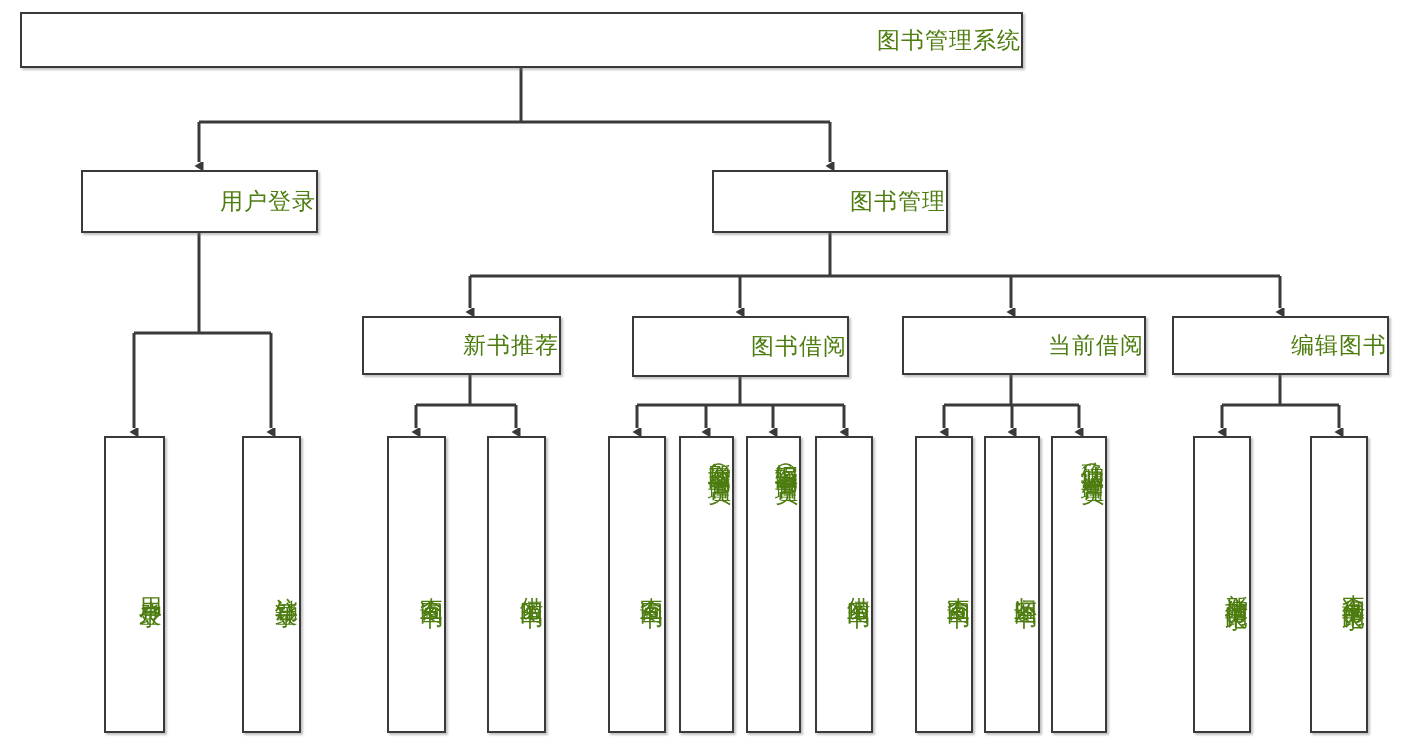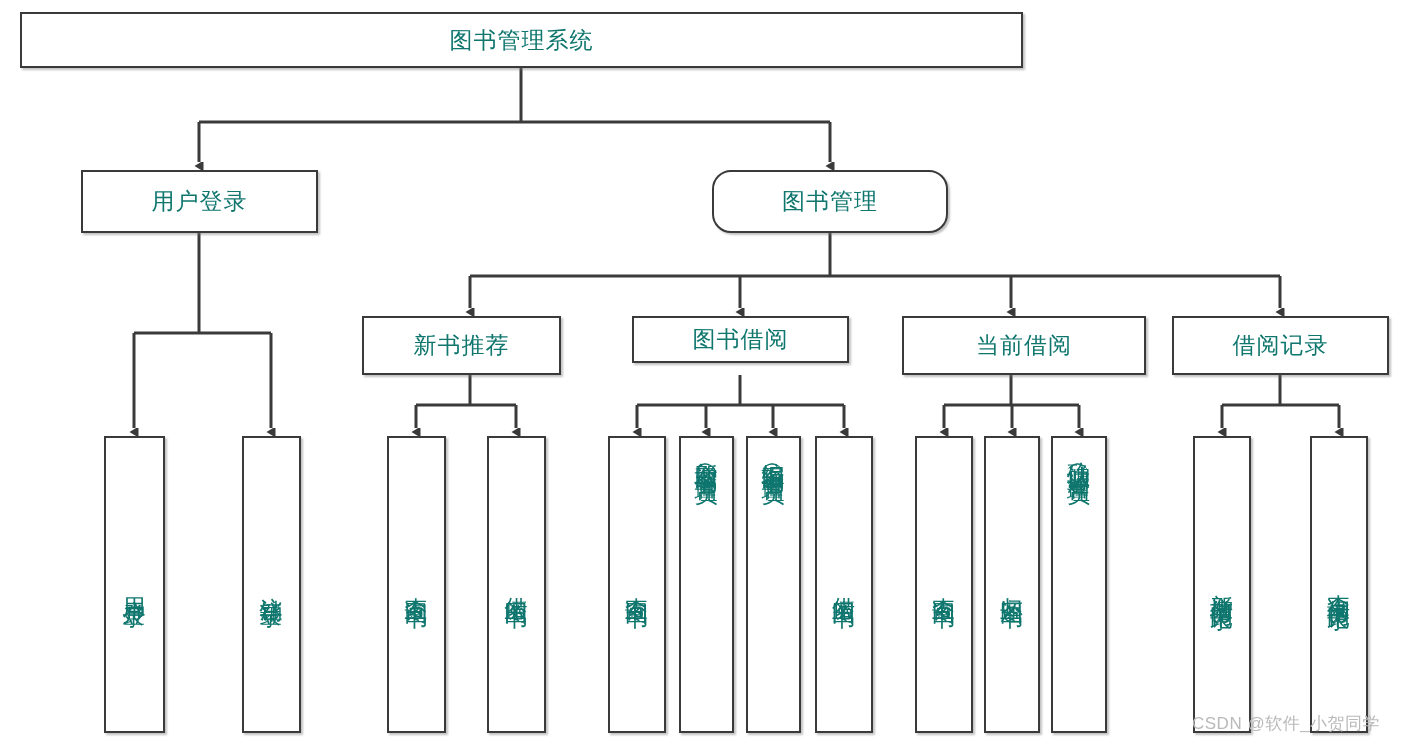--- a/index.html
+++ b/index.html
@@ -26,22 +26,22 @@
     pointer-events: none;
   }
   .node {
     position: absolute;
     box-sizing: border-box;
     background: #ffffff;
     border: 2px solid #3a3a3a;
     box-shadow: 2px 2px 2px rgba(120,120,120,0.45);
     display: flex;
     align-items: center;
-    justify-content: center;
-    color: #0f766e;
+    justify-content: flex-end;
+    color: #4d7c0f;
   }
   .node.horiz {
     font-size: 23px;
     letter-spacing: 1px;
   }
   .node.vert {
     font-size: 23px;
     letter-spacing: 2px;
   }
   .node.vert .vtext {
@@ -122,34 +122,34 @@
   </svg>
 
   <div class="node horiz" id="node-root" style="left: 20px; top: 12px; width: 1003px; height: 56px;">
     <span>图书管理系统</span>
   </div>
 
   <div id="nodes-layer">
       <div class="node horiz" style="left: 81px; top: 170px; width: 237px; height: 63px;">
         <span>用户登录</span>
       </div>
-      <div class="node horiz" style="left: 712px; top: 170px; width: 236px; height: 63px; border-radius: 19px;">
+      <div class="node horiz" style="left: 712px; top: 170px; width: 236px; height: 63px;">
         <span>图书管理</span>
       </div>
       <div class="node horiz" style="left: 362px; top: 316px; width: 199px; height: 59px;">
         <span>新书推荐</span>
       </div>
-      <div class="node horiz" style="left: 632px; top: 316px; width: 217px; height: 47px;">
+      <div class="node horiz" style="left: 632px; top: 316px; width: 217px; height: 61px;">
         <span>图书借阅</span>
       </div>
       <div class="node horiz" style="left: 902px; top: 316px; width: 244px; height: 59px;">
         <span>当前借阅</span>
       </div>
       <div class="node horiz" style="left: 1172px; top: 316px; width: 217px; height: 59px;">
-        <span>借阅记录</span>
+        <span>编辑图书</span>
       </div>
       <div class="node vert" style="left: 104px; top: 436px; width: 61px; height: 297px;">
         <span class="vtext">用户登录</span>
       </div>
       <div class="node vert" style="left: 242px; top: 436px; width: 59px; height: 297px;">
         <span class="vtext">注销登录</span>
       </div>
       <div class="node vert" style="left: 387px; top: 436px; width: 59px; height: 297px;">
         <span class="vtext">查询图书</span>
       </div>
@@ -178,14 +178,13 @@
         <span class="vtext">确认归还（管理员）</span>
       </div>
       <div class="node vert" style="left: 1193px; top: 436px; width: 58px; height: 297px;">
         <span class="vtext">新增借阅记录</span>
       </div>
       <div class="node vert" style="left: 1310px; top: 436px; width: 58px; height: 297px;">
         <span class="vtext">查询借阅记录</span>
       </div>
     </div>
 
-  <div class="watermark">CSDN @软件_小贺同学</div>
 </div>
 
 </body></html>

